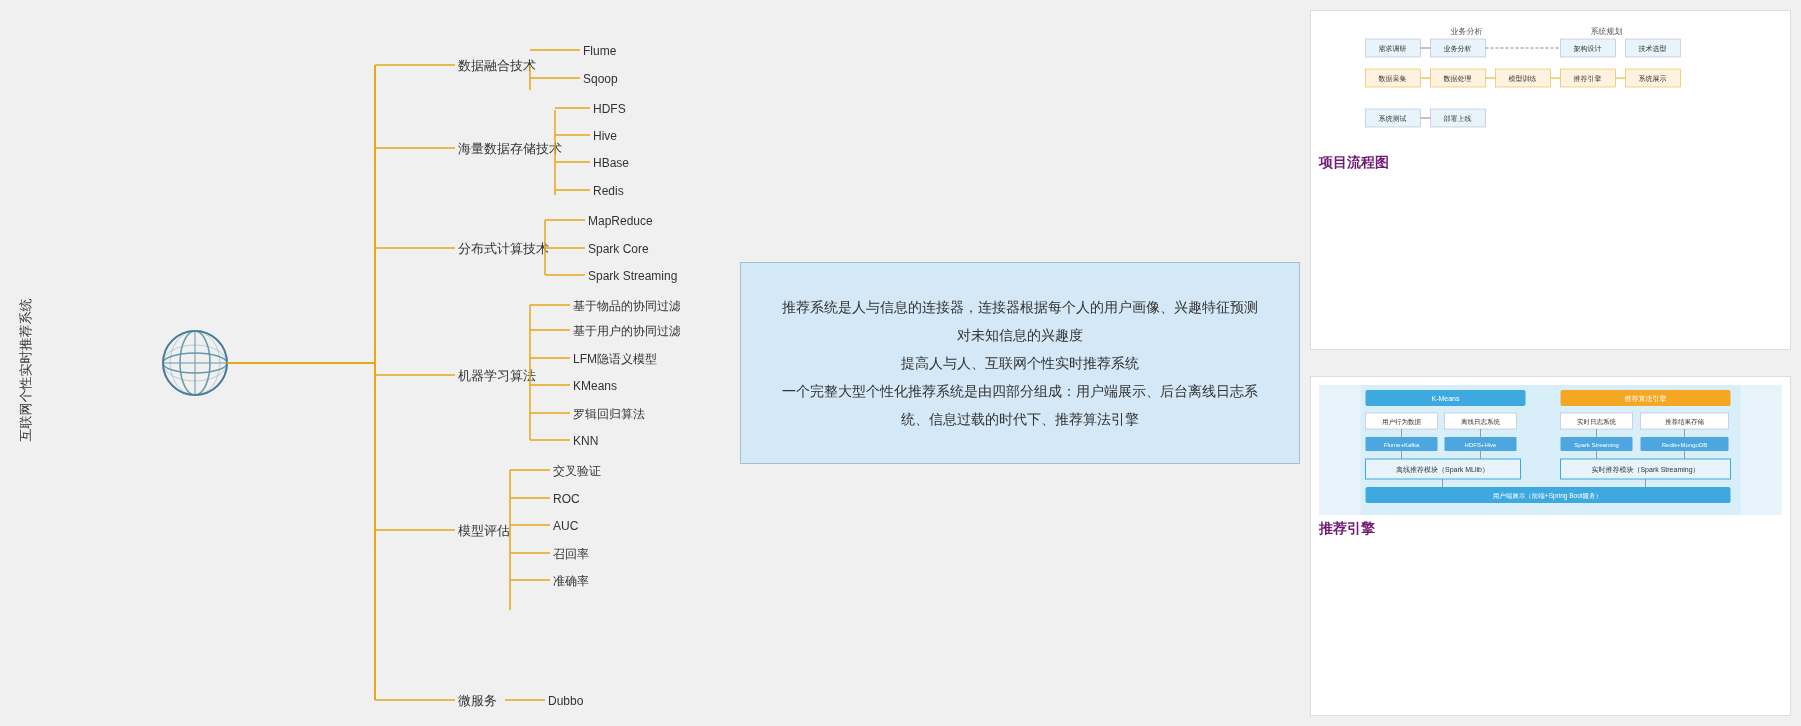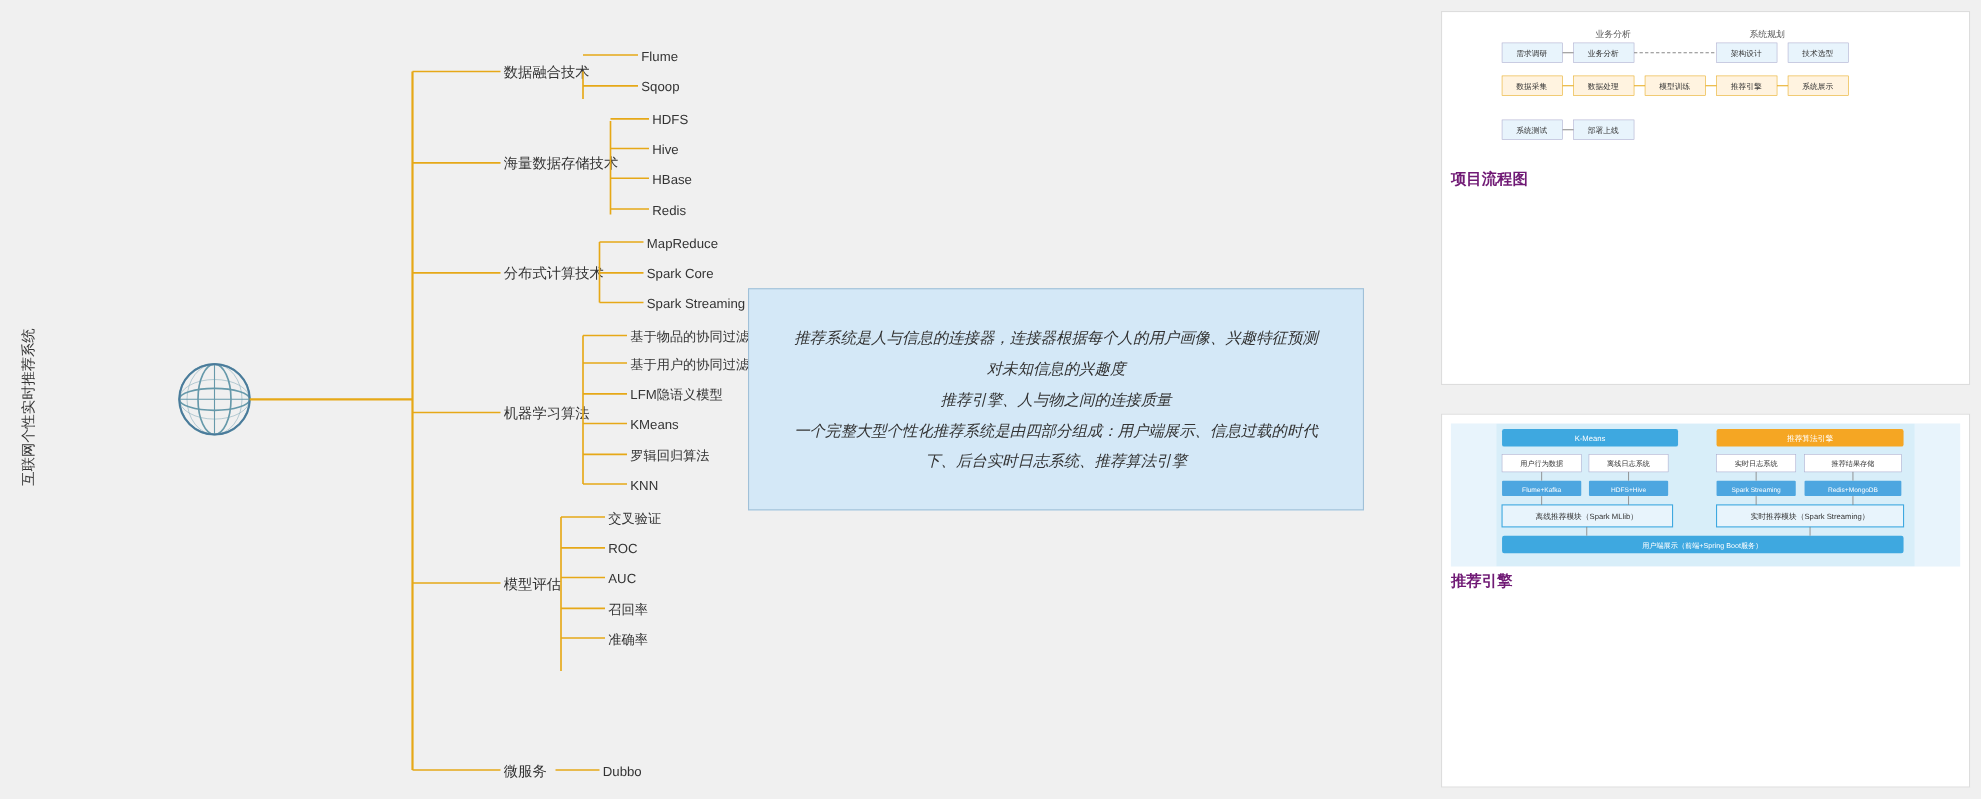--- a/index.html
+++ b/index.html
@@ -29,22 +29,21 @@
     }
 
     
     .description-area {
       width: 620px;
       height: 100%;
       position: relative;
       flex-shrink: 0;
       display: flex;
       align-items: center;
-      justify-content: flex-start;
-      font-style: italic;
+      justify-content: flex-end;
     }
 
     .description-box {
       background: #d4e8f7;
       border: 1px solid #a0c0d8;
       padding: 30px 40px;
       width: 560px;
       line-height: 2;
       font-size: 14px;
       color: #333;
@@ -219,22 +218,22 @@
 
       <line x1="505" y1="700" x2="545" y2="700" stroke="#e6a817" stroke-width="1.5"></line>
       <text x="548" y="705" font-size="12" fill="#333" font-family="Microsoft YaHei, SimHei, sans-serif">Dubbo</text>
 
     </svg>
   </div>
 
   <div class="description-area">
     <div class="description-box">
       <p>推荐系统是人与信息的连接器，连接器根据每个人的用户画像、兴趣特征预测对未知信息的兴趣度</p>
-      <p>推荐引擎、人与物之间的连接质量</p>
-      <p>一个完整大型个性化推荐系统是由四部分组成：用户端展示、信息过载的时代下、后台实时日志系统、推荐算法引擎</p>
+      <p>提高人与人、互联网个性实时推荐系统</p>
+      <p>一个完整大型个性化推荐系统是由四部分组成：用户端展示、后台离线日志系统、信息过载的时代下、推荐算法引擎</p>
     </div>
   </div>
 
   <div class="right-panel">
 
     <div class="project-flow">
       <div class="flow-diagram">
         
         <svg width="100%" height="130" viewBox="0 0 380 130">
           <rect width="380" height="130" fill="white"></rect>

